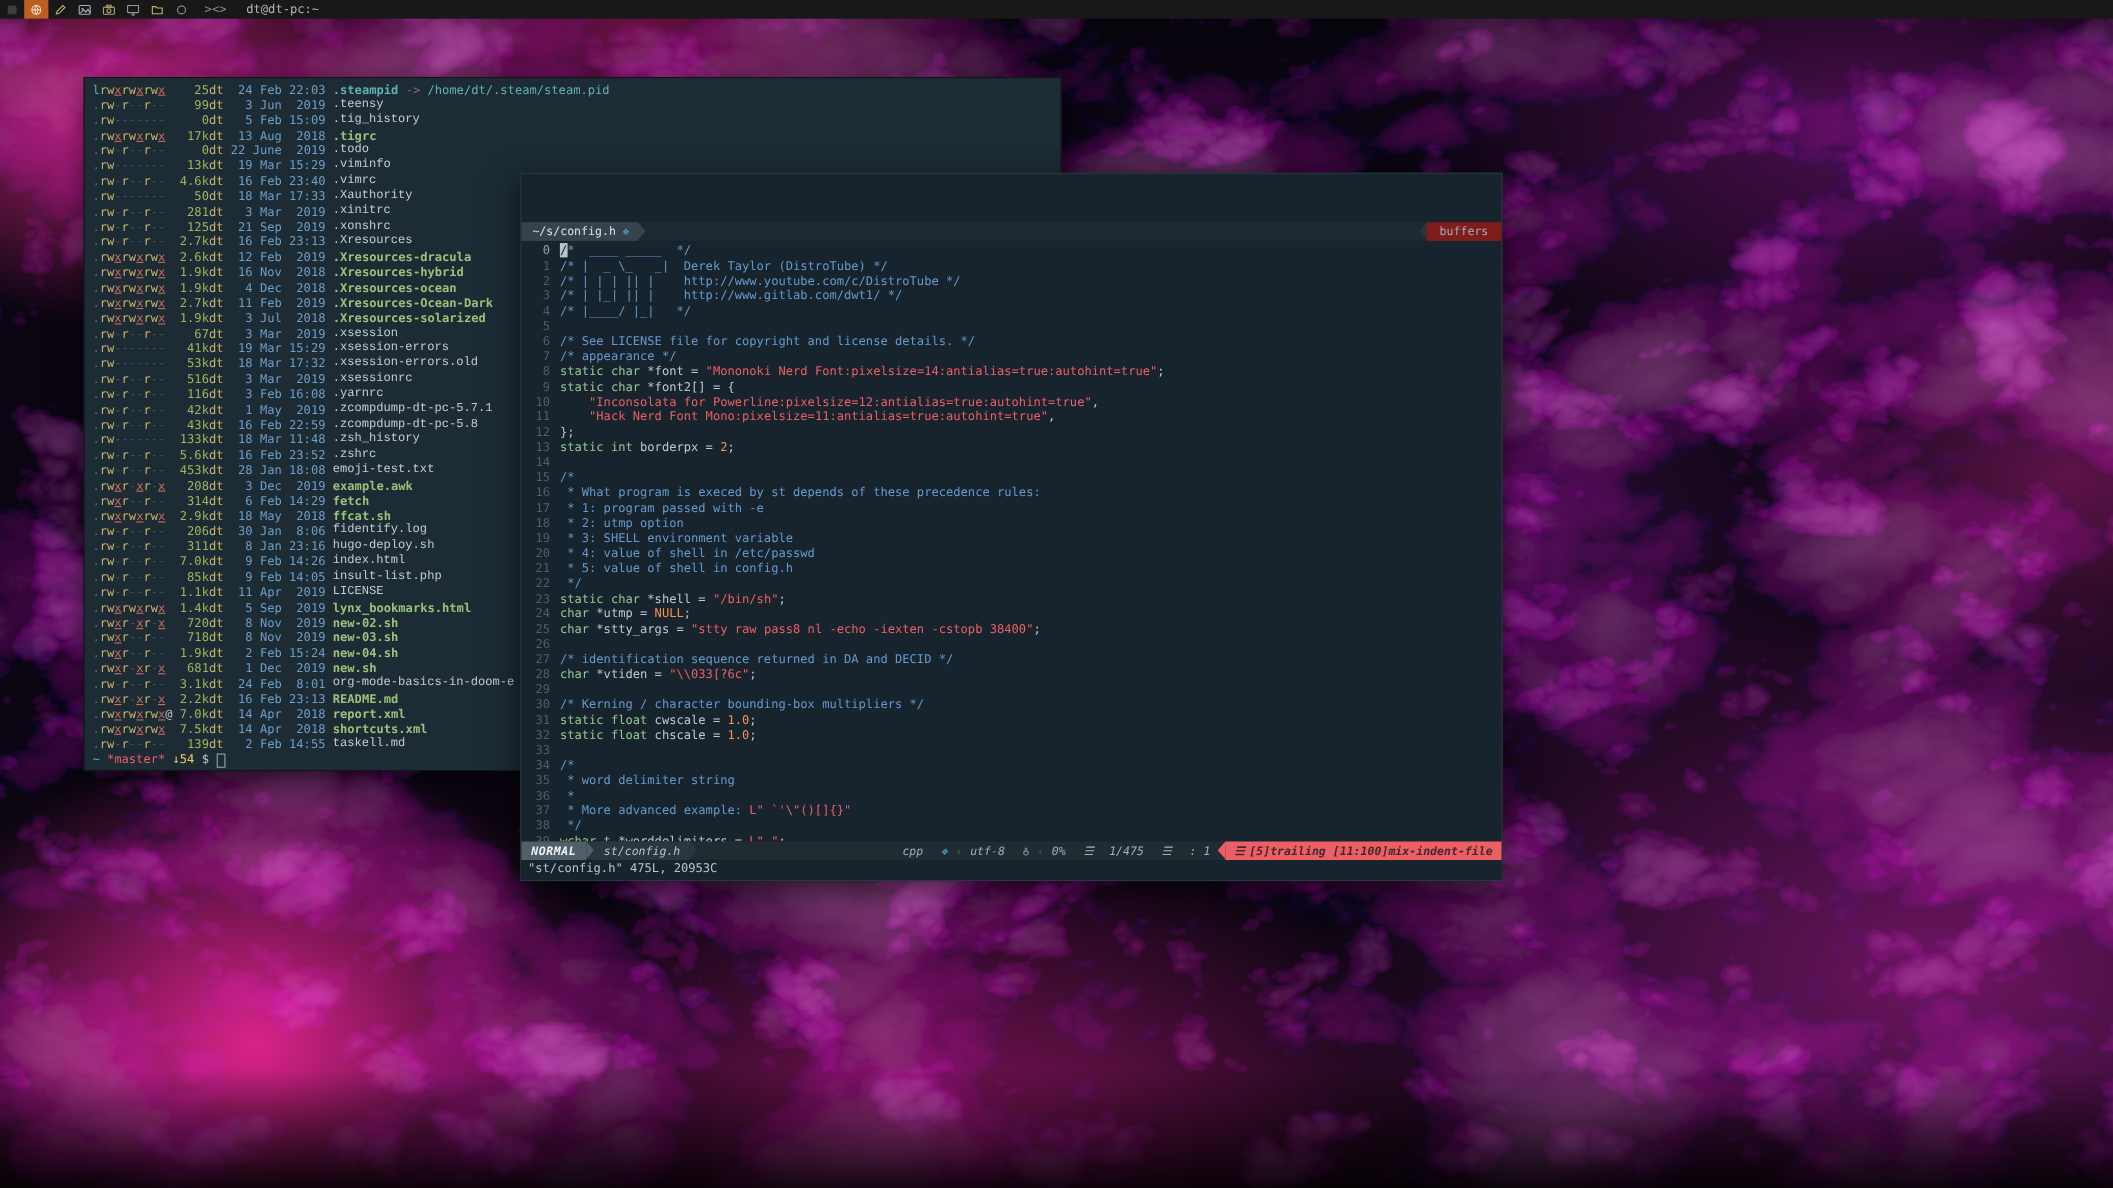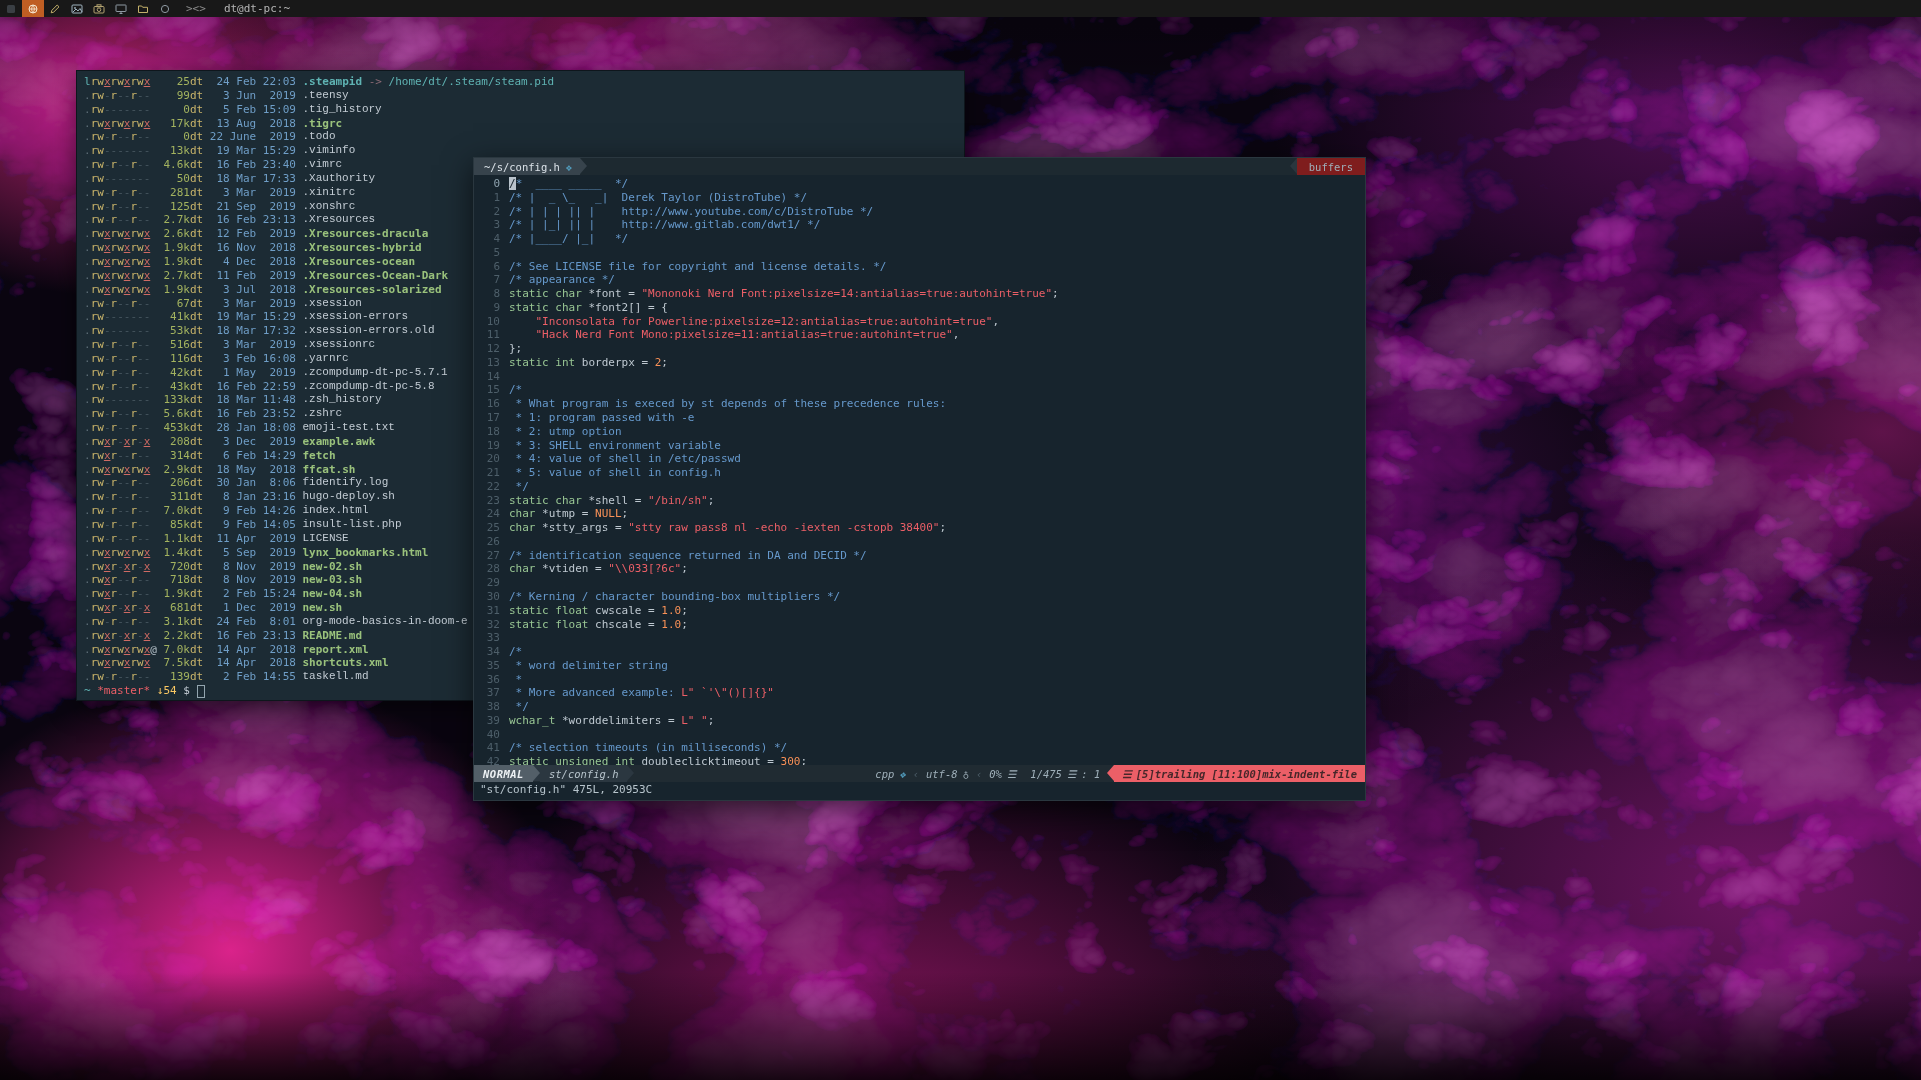--- a/index.html
+++ b/index.html
@@ -53,21 +53,21 @@
   .pr-path{color:var(--cyan,#5fb3b3);}
   .pr-git{color:var(--string,#ec5f67);margin-left:1ch;}
   .pr-behind{color:#fac863;margin-left:1ch;}
   .pr-sym{color:#c3ccd4;margin-left:1ch;}
   .cursor-hollow{display:inline-block;width:6px;height:11px;border:1px solid #93a5af;margin-left:7px;}
 
   
   .vim{position:absolute;left:473px;top:157px;width:893px;height:644px;z-index:3;box-sizing:border-box;
     display:flex;flex-direction:column;background:var(--editor_bg,#17242d);
     border:1px solid #2a373f;box-shadow:0 8px 28px rgba(0,0,0,.6);}
-  .tabline{height:17px;flex:none;display:flex;align-items:stretch;background:#1d2930;font-size:10.5px;}
+  .tabline{height:17px;flex:none;display:flex;align-items:stretch;background:#1d2930;font-size:10.5px;margin-top:44px;}
   .tab-left{display:flex;align-items:center;gap:6px;background:#37434c;color:#dbe2e8;padding:0 8px 0 10px;cursor:pointer;}
   .ficon{color:#519aba;}
   .tri{width:0;height:0;border-top:8.5px solid transparent;border-bottom:8.5px solid transparent;flex:none;}
   .tri.t1{border-left:7px solid #37434c;}
   .tab-spring{flex:1;}
   .tri.t2{border-right:7px solid #2a363e;}
   .tab-right{display:flex;align-items:center;background:#7f1d1d;color:#9fb0ba;padding:0 12px;cursor:pointer;}
 
   .codearea{flex:1;overflow:hidden;padding-top:2px;font-size:11px;line-height:13.76px;color:var(--text,#bfc9d1);}
   .cline{display:flex;white-space:pre;}
@@ -80,21 +80,21 @@
   .tok-s{color:var(--string,#ec5f67);}
   .tok-n{color:var(--number,#f99157);}
   .tok-cur{background:#b9c3cc;color:#13202a;}
 
   .statusline{height:17px;flex:none;display:flex;align-items:stretch;background:#202b32;font-size:10.5px;color:#9fb0ba;font-style:italic;}
   .sl-mode{display:flex;align-items:center;padding:0 9px;background:#535f68;color:#eef2f5;font-weight:bold;letter-spacing:.5px;}
   .tri.m{border-left:7px solid #535f68;border-top:8.5px solid #2b3740;border-bottom:8.5px solid #2b3740;}
   .sl-file{display:flex;align-items:center;padding:0 9px;background:#2b3740;color:#b7c4cc;}
   .tri.f{border-left:7px solid #2b3740;}
   .sl-spring{flex:1;}
-  .sl-item{display:flex;align-items:center;gap:5px;padding:0 7px;}
+  .sl-item{display:flex;align-items:center;gap:16px;padding:0 7px;}
   .sl-sep{display:flex;align-items:center;color:#4e5f6a;}
   .ico{color:#9fb0ba;}
   .ico-blue{color:#519aba;}
   .tri.r{border-right:7px solid var(--status_red,#ec5f67);}
   .sl-red{display:flex;align-items:center;gap:4px;background:var(--status_red,#ec5f67);color:#47272a;font-weight:bold;padding:0 8px;}
   .cmdline{height:16px;flex:none;padding:1px 6px;font-size:11px;color:#b7c4cc;background:var(--editor_bg,#17242d);}
 </style>
 </head>
 <body>
 

